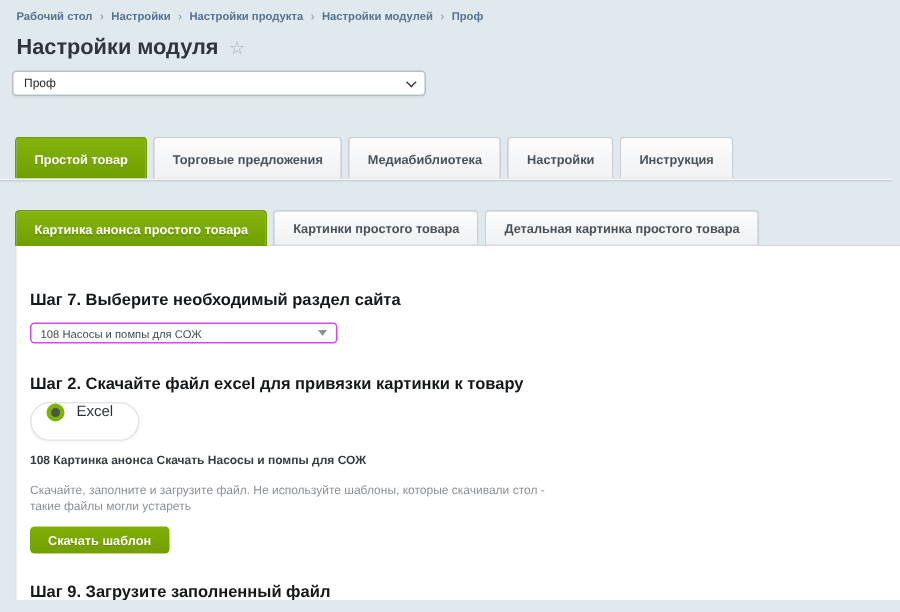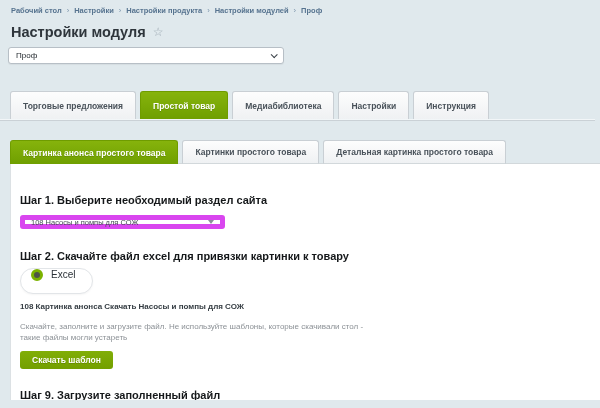--- a/index.html
+++ b/index.html
@@ -59,21 +59,21 @@
     min-height:252px; padding:0 0 0 9px;
   }
   .step-heading { font-size:11px; font-weight:700; color:#15181a; }
   .h-step1 { padding-top:30px; }
   .h-step2 { margin-top:21px; }
   .h-step3 { margin-top:20px; }
 
   
   .section-select {
     margin-top:9px; width:205px; height:14px;
-    background:#fff; border:5px solid #d946ef; border-radius:3px;
+    background:#fff; border:1px solid #d946ef; border-radius:3px;
     display:flex; align-items:center; justify-content:space-between;
     padding:0 6px; font-size:7.5px; color:#454d54; cursor:pointer;
   }
   .tri-down { width:0; height:0; border-left:3px solid transparent; border-right:3px solid transparent; border-top:4px solid #8a9299; }
 
   
   .format-card {
     margin-top:6px; display:inline-flex; gap:8px;
     height:26px; padding:0 17px 0 10px;
     background:#fff; border:1px solid #e2e5e8; border-radius:13px;
@@ -118,37 +118,37 @@
     <h1 class="page-title">Настройки модуля</h1>
     <span class="fav-star">☆</span>
   </div>
 
   <div class="profile-select">
     <span>Проф</span>
     <span class="chev"></span>
   </div>
 
   <div class="tabs-row tabs-main">
+    <div class="tab active">Простой товар</div>
     <div class="tab">Торговые предложения</div>
-    <div class="tab active">Простой товар</div>
     <div class="tab">Медиабиблиотека</div>
     <div class="tab">Настройки</div>
     <div class="tab">Инструкция</div>
   </div>
   <div class="tabs-sep"></div>
 
   <div class="tabs-row tabs-sub">
     <div class="tab active">Картинка анонса простого товара</div>
     <div class="tab">Картинки простого товара</div>
     <div class="tab">Детальная картинка простого товара</div>
   </div>
 
   <div class="panel">
 
-    <h2 class="step-heading h-step1">Шаг 1. Выберите необходимый раздел сайта</h2>
+    <h2 class="step-heading h-step1">Шаг 7. Выберите необходимый раздел сайта</h2>
 
     <div class="section-select">
       <span>108 Насосы и помпы для СОЖ</span>
       <span class="tri-down"></span>
     </div>
 
     <h2 class="step-heading h-step2">Шаг 2. Скачайте файл excel для привязки картинки к товару</h2>
 
     <div class="format-card">
       <span class="radio"></span>

